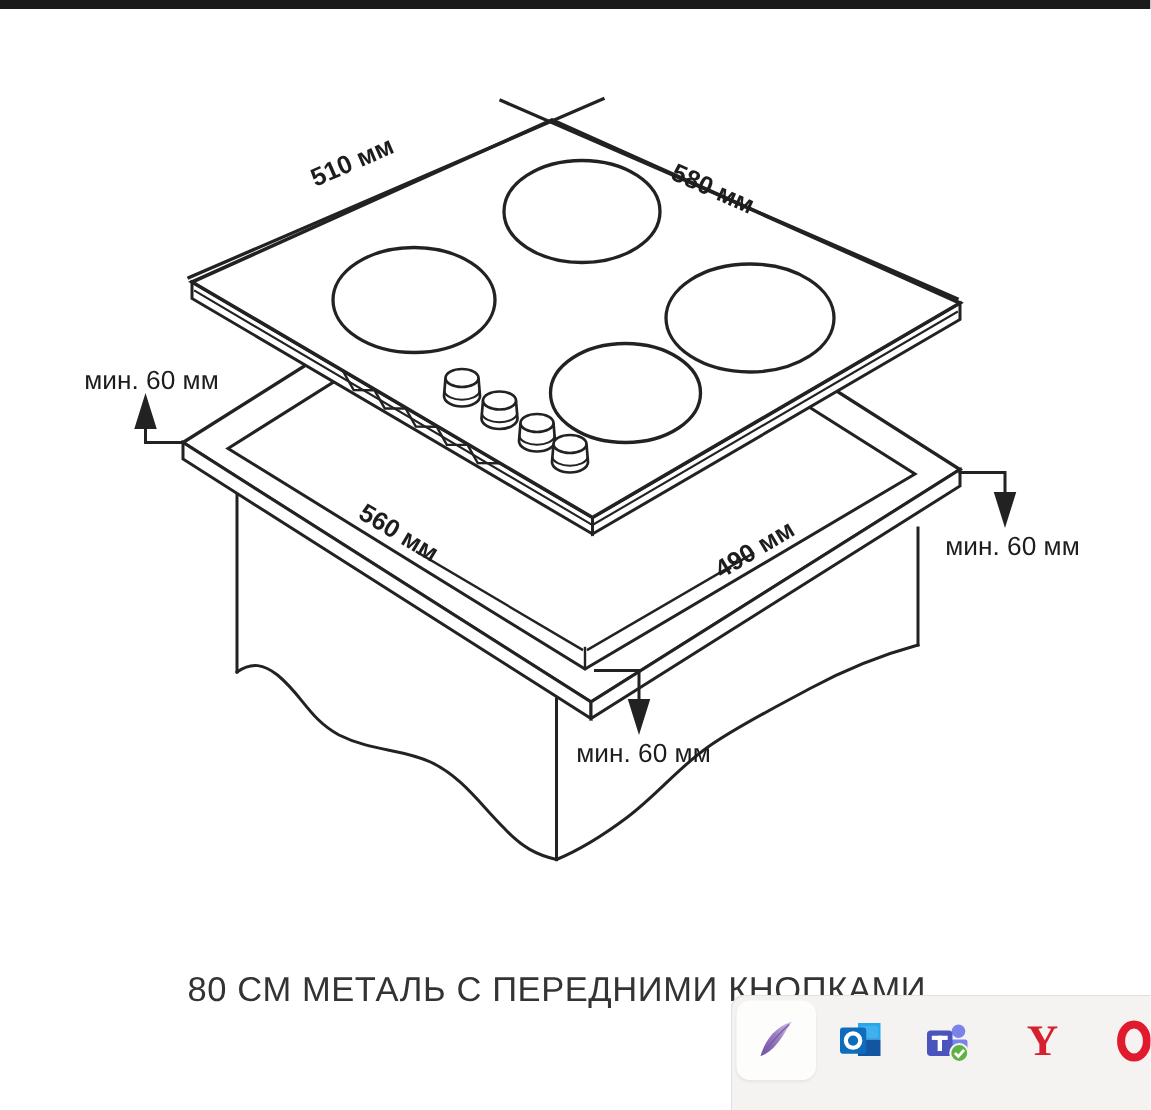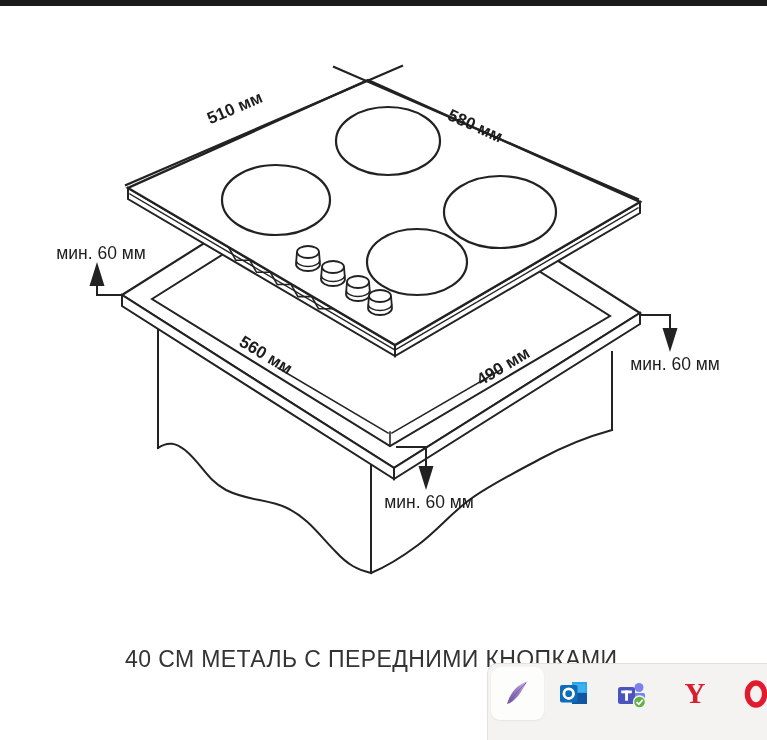--- a/index.html
+++ b/index.html
@@ -114,21 +114,21 @@
       <text class="dimtext" text-anchor="middle" transform="translate(237,113) rotate(-23.5)">510 мм</text>
       <text class="dimtext" text-anchor="middle" transform="translate(473,131) rotate(24)">580 мм</text>
       <text class="dimtext" text-anchor="middle" transform="translate(263,360) rotate(31)">560 мм</text>
       <text class="dimtext" text-anchor="middle" transform="translate(506,371) rotate(-31)">490 мм</text>
       <text class="mintext" x="101" y="259" text-anchor="middle">мин. 60 мм</text>
       <text class="mintext" x="675" y="370" text-anchor="middle">мин. 60 мм</text>
       <text class="mintext" x="429" y="508" text-anchor="middle">мин. 60 мм</text>
     </g>
   </svg>
 
-  <div id="caption">40 СМ МЕТАЛЬ С ПЕРЕДНИМИ КНОПКАМИ</div>
+  <div id="caption">80 СМ МЕТАЛЬ С ПЕРЕДНИМИ КНОПКАМИ</div>
 
   <div id="dock">
     <div class="tile"></div>
 
     <svg class="dockicon" style="left:13px;top:13px" width="32" height="32" viewBox="0 0 32 32">
       <defs>
         <linearGradient id="qg" x1="0" y1="1" x2="1" y2="0">
           <stop offset="0" stop-color="#6b4fa0"></stop>
             <stop offset="0.55" stop-color="#9b7fc4"></stop>
           <stop offset="1" stop-color="#d7c3e8"></stop>

